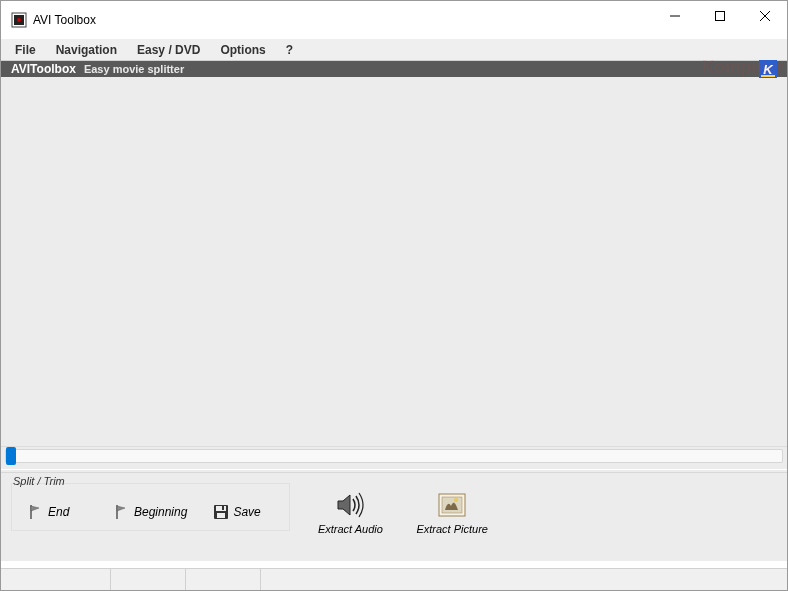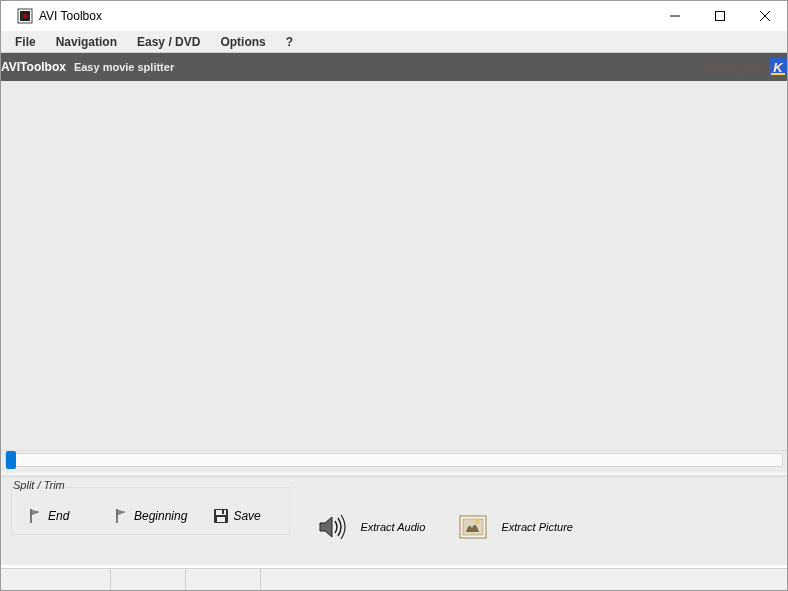--- a/index.html
+++ b/index.html
@@ -1,51 +1,51 @@
 <!DOCTYPE html>
 <html><head>
 <meta charset="utf-8">
 <style>
 * { margin: 0; padding: 0; box-sizing: border-box; font-family: "Segoe UI", Tahoma, sans-serif; }
 body { background: #fff; width: 788px; height: 591px; overflow: hidden; border: 1px solid #999; position: relative; }
 
 
-.titlebar { height: 30px; background: #fff; display: flex; align-items: center; padding-left: 16px; border-radius: 13px; }
+.titlebar { height: 38px; background: #fff; display: flex; align-items: center; padding-left: 10px; border-radius: 13px; }
 .titlebar-icon { width: 16px; height: 16px; margin-right: 6px; display: inline-flex; align-items: center; justify-content: center; }
 .titlebar-title { font-size: 12px; color: #000; flex: 1; }
 .window-controls { display: flex; height: 100%; }
 .win-btn { width: 45px; height: 30px; display: flex; align-items: center; justify-content: center; cursor: pointer; }
 
 
 .menubar { height: 22px; background: #efefef; display: flex; align-items: center; padding: 0 4px; border-bottom: 1px solid #d0d0d0; }
 .menu-item { font-size: 12px; padding: 2px 10px; cursor: pointer; font-weight: 700; color: #333; }
 
 
-.banner { height: 28px; background: #595959; display: flex; align-items: center; padding: 0 0; color: #fff; font-size: 12px; }
+.banner { height: 16px; background: #595959; display: flex; align-items: center; padding: 0 10px; color: #fff; font-size: 12px; }
 .banner-title { font-weight: bold; margin-right: 8px; }
 .banner-subtitle { color: #e8e8e8; font-size: 11px; flex: 1; font-weight: bold; }
 .banner-icon { width: 18px; height: 18px; }
 
 
 .preview { height: 370px; background: #ececec; border-bottom: 1px solid #dcdcdc; }
 
 
 .slider-row { height: 22px; background: #ececec; padding: 2px 4px 0 4px; display: flex; align-items: flex-start; }
 .slider-track { position: relative; width: 100%; height: 14px; background: #f9f9f9; border: 1px solid #d6d6d6; border-radius: 2px; }
 .slider-thumb { position: absolute; left: 0; top: -3px; width: 10px; height: 18px; background: #0078d7; border-radius: 2px; cursor: pointer; }
 
 
 .bottom { height: 88px; background: #ececec; display: flex; padding: 4px 10px 0 10px; gap: 20px; font-style: italic; }
 .group { position: relative; }
 .group-label { font-size: 11px; color: #333; position: absolute; top: -2px; left: 2px; }
 .group-box { border: 1px solid #e0e0e0; background: #ececec; padding: 16px 6px 6px 6px; display: flex; gap: 6px; margin-top: 6px; }
 .tb-btn { display: flex; align-items: center; gap: 4px; padding: 4px 10px; background: #ececec; cursor: pointer; font-size: 12px; min-width: 80px; }
 .tb-icon { width: 16px; height: 16px; flex-shrink: 0; }
 
-.big-btn { display: flex; flex-direction: row; align-items: center; justify-content: flex-start; gap: 12px; padding: 4px 6px; cursor: pointer; font-size: 11px; min-width: 80px; }
+.big-btn { display: flex; flex-direction: column; align-items: center; justify-content: flex-start; gap: 2px; padding: 4px 6px; cursor: pointer; font-size: 11px; min-width: 80px; }
 .big-icon { width: 32px; height: 32px; }
 
 
 .watermark { position: absolute; top: 56px; right: 4px; font-size: 18px; font-weight: bold; color: rgba(200,60,60,0.12); font-family: Arial; pointer-events: none; letter-spacing: -0.5px; z-index: 50; }
 
 
 .statusbar { position: absolute; bottom: 0; left: 0; right: 0; height: 22px; background: #f0f0f0; border-top: 1px solid #d0d0d0; display: flex; }
 .status-cell { border-right: 1px solid #d0d0d0; height: 100%; }
 .status-cell:nth-child(1){ width: 110px; }
 .status-cell:nth-child(2){ width: 75px; }

